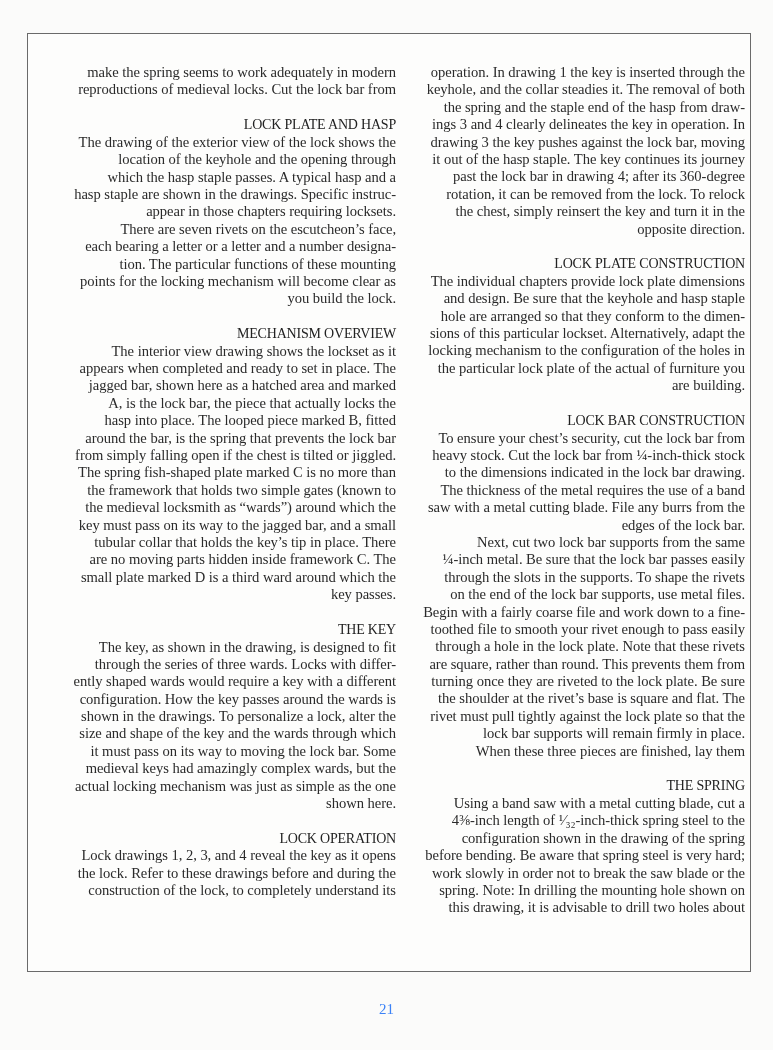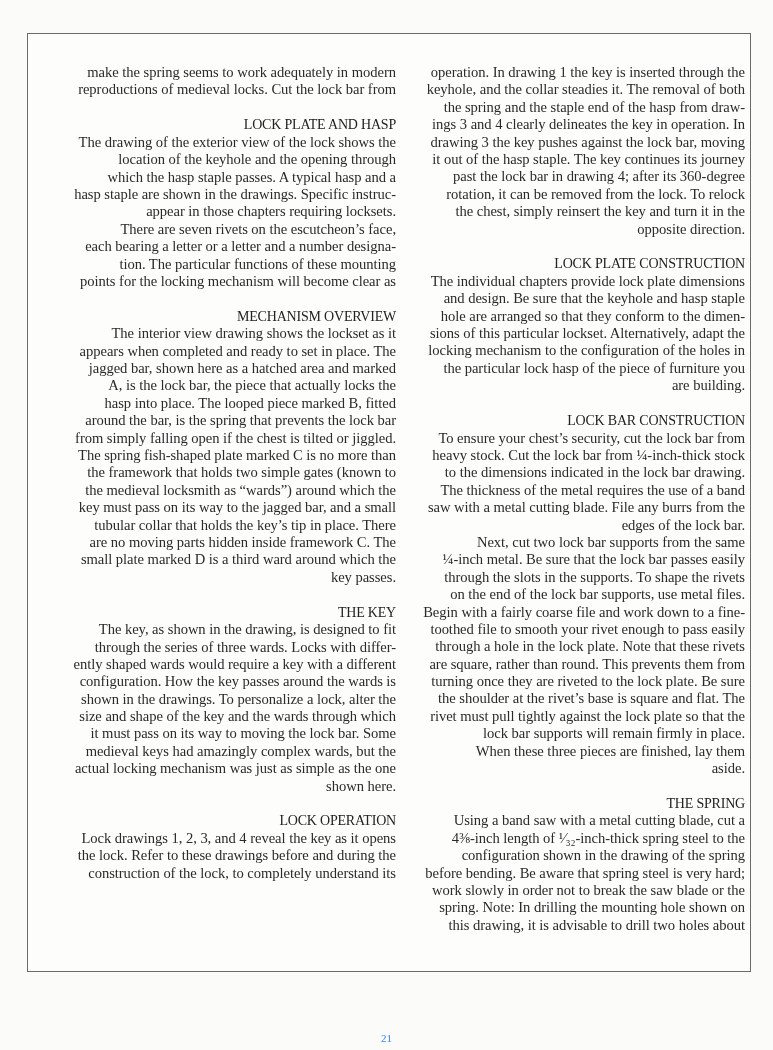--- a/index.html
+++ b/index.html
@@ -50,23 +50,22 @@
       height: 17.6px;
       line-height: 17.6px;
       color: #222;
     }
     .page-number {
       position: absolute;
       top: 1001px;
       left: 0;
       width: 773px;
       text-align: center;
-      font-size: 11px;
+      font-size: 15px;
       color: #3b82f6;
-      margin-top: 31px;
     }
   </style>
 </head>
 <body>
 
 <div class="page-frame">
   <div class="column col-left" id="col-left">
       <div class="section first">
         <div class="paragraph">
           <span class="line">make the spring seems to work adequately in modern</span>
@@ -80,20 +79,21 @@
           <span class="line">location of the keyhole and the opening through</span>
           <span class="line">which the hasp staple passes. A typical hasp and a</span>
           <span class="line">hasp staple are shown in the drawings. Specific instruc-</span>
           <span class="line">appear in those chapters requiring locksets.</span>
         </div>
         <div class="paragraph">
           <span class="line indent">There are seven rivets on the escutcheon’s face,</span>
           <span class="line">each bearing a letter or a letter and a number designa-</span>
           <span class="line">tion. The particular functions of these mounting</span>
           <span class="line">points for the locking mechanism will become clear as</span>
+          <span class="line">you build the lock.</span>
         </div>
       </div>
       <div class="section">
         <div class="heading">MECHANISM OVERVIEW</div>
         <div class="paragraph">
           <span class="line">The interior view drawing shows the lockset as it</span>
           <span class="line">appears when completed and ready to set in place. The</span>
           <span class="line">jagged bar, shown here as a hatched area and marked</span>
           <span class="line">A, is the lock bar, the piece that actually locks the</span>
           <span class="line">hasp into place. The looped piece marked B, fitted</span>
@@ -149,21 +149,21 @@
         </div>
       </div>
       <div class="section">
         <div class="heading">LOCK PLATE CONSTRUCTION</div>
         <div class="paragraph">
           <span class="line">The individual chapters provide lock plate dimensions</span>
           <span class="line">and design. Be sure that the keyhole and hasp staple</span>
           <span class="line">hole are arranged so that they conform to the dimen-</span>
           <span class="line">sions of this particular lockset. Alternatively, adapt the</span>
           <span class="line">locking mechanism to the configuration of the holes in</span>
-          <span class="line">the particular lock hasp of the piece of furniture you</span>
+          <span class="line">the particular lock plate of the actual of furniture you</span>
           <span class="line">are building.</span>
         </div>
       </div>
       <div class="section">
         <div class="heading">LOCK BAR CONSTRUCTION</div>
         <div class="paragraph">
           <span class="line">To ensure your chest’s security, cut the lock bar from</span>
           <span class="line">heavy stock. Cut the lock bar from ¼-inch-thick stock</span>
           <span class="line">to the dimensions indicated in the lock bar drawing.</span>
           <span class="line">The thickness of the metal requires the use of a band</span>
@@ -179,21 +179,20 @@
           <span class="line">toothed file to smooth your rivet enough to pass easily</span>
           <span class="line">through a hole in the lock plate. Note that these rivets</span>
           <span class="line">are square, rather than round. This prevents them from</span>
           <span class="line">turning once they are riveted to the lock plate. Be sure</span>
           <span class="line">the shoulder at the rivet’s base is square and flat. The</span>
           <span class="line">rivet must pull tightly against the lock plate so that the</span>
           <span class="line">lock bar supports will remain firmly in place.</span>
         </div>
         <div class="paragraph">
           <span class="line indent">When these three pieces are finished, lay them</span>
-          <span class="line">aside.</span>
         </div>
       </div>
       <div class="section">
         <div class="heading">THE SPRING</div>
         <div class="paragraph">
           <span class="line">Using a band saw with a metal cutting blade, cut a</span>
           <span class="line">4⅜-inch length of ¹⁄₃₂-inch-thick spring steel to the</span>
           <span class="line">configuration shown in the drawing of the spring</span>
           <span class="line">before bending. Be aware that spring steel is very hard;</span>
           <span class="line">work slowly in order not to break the saw blade or the</span>

